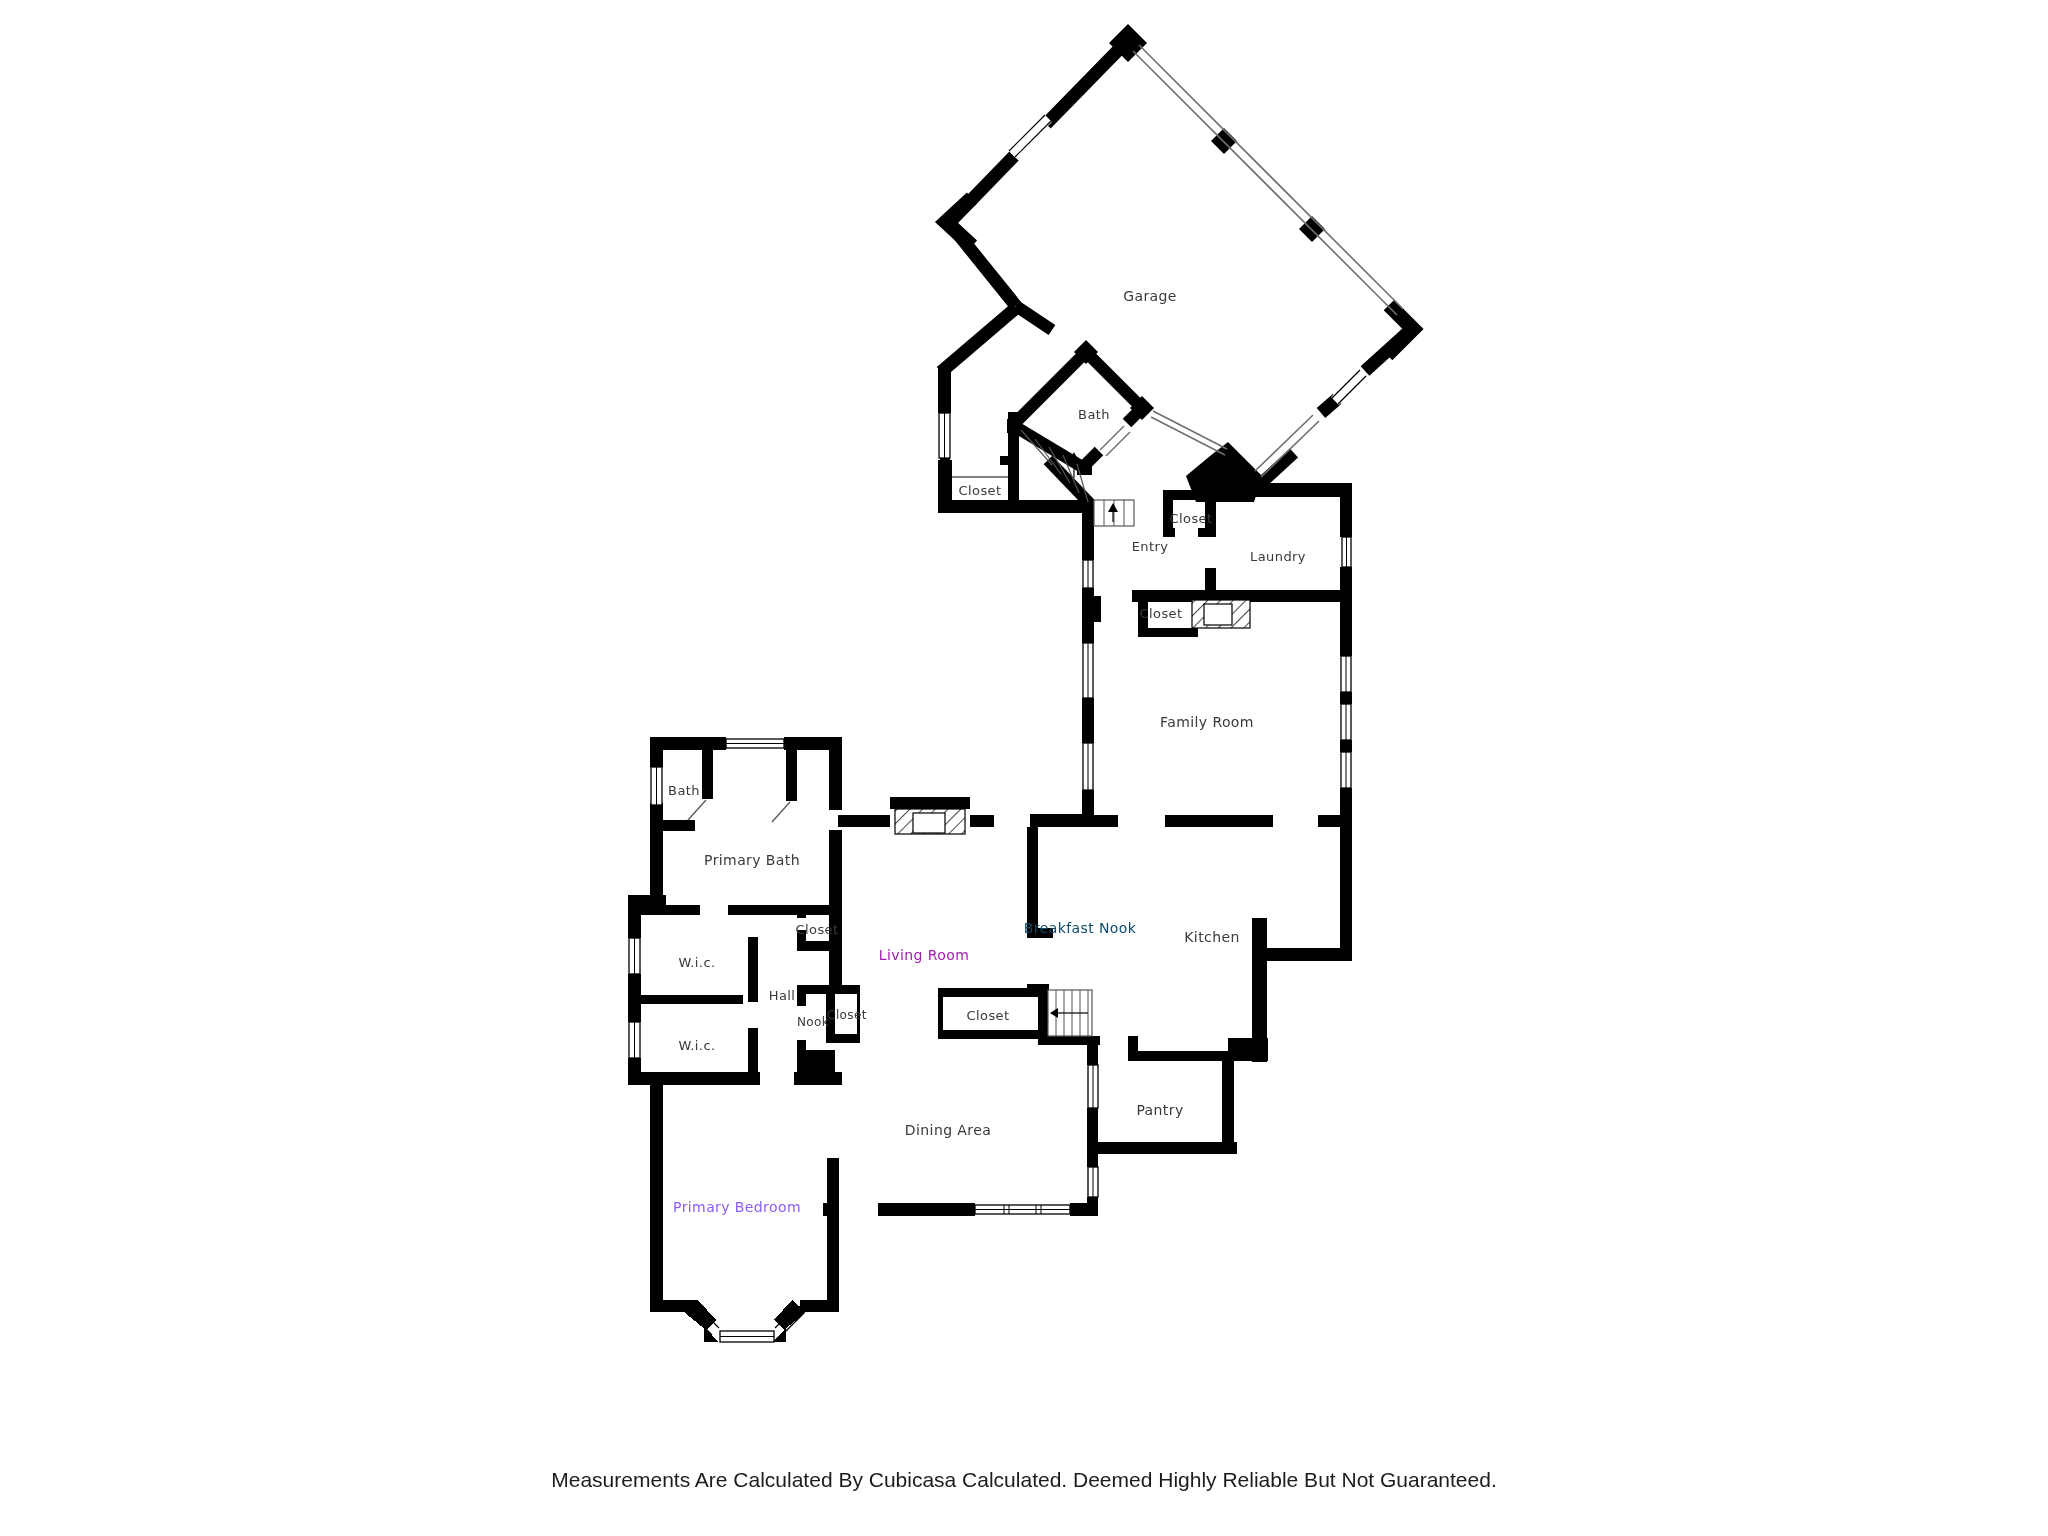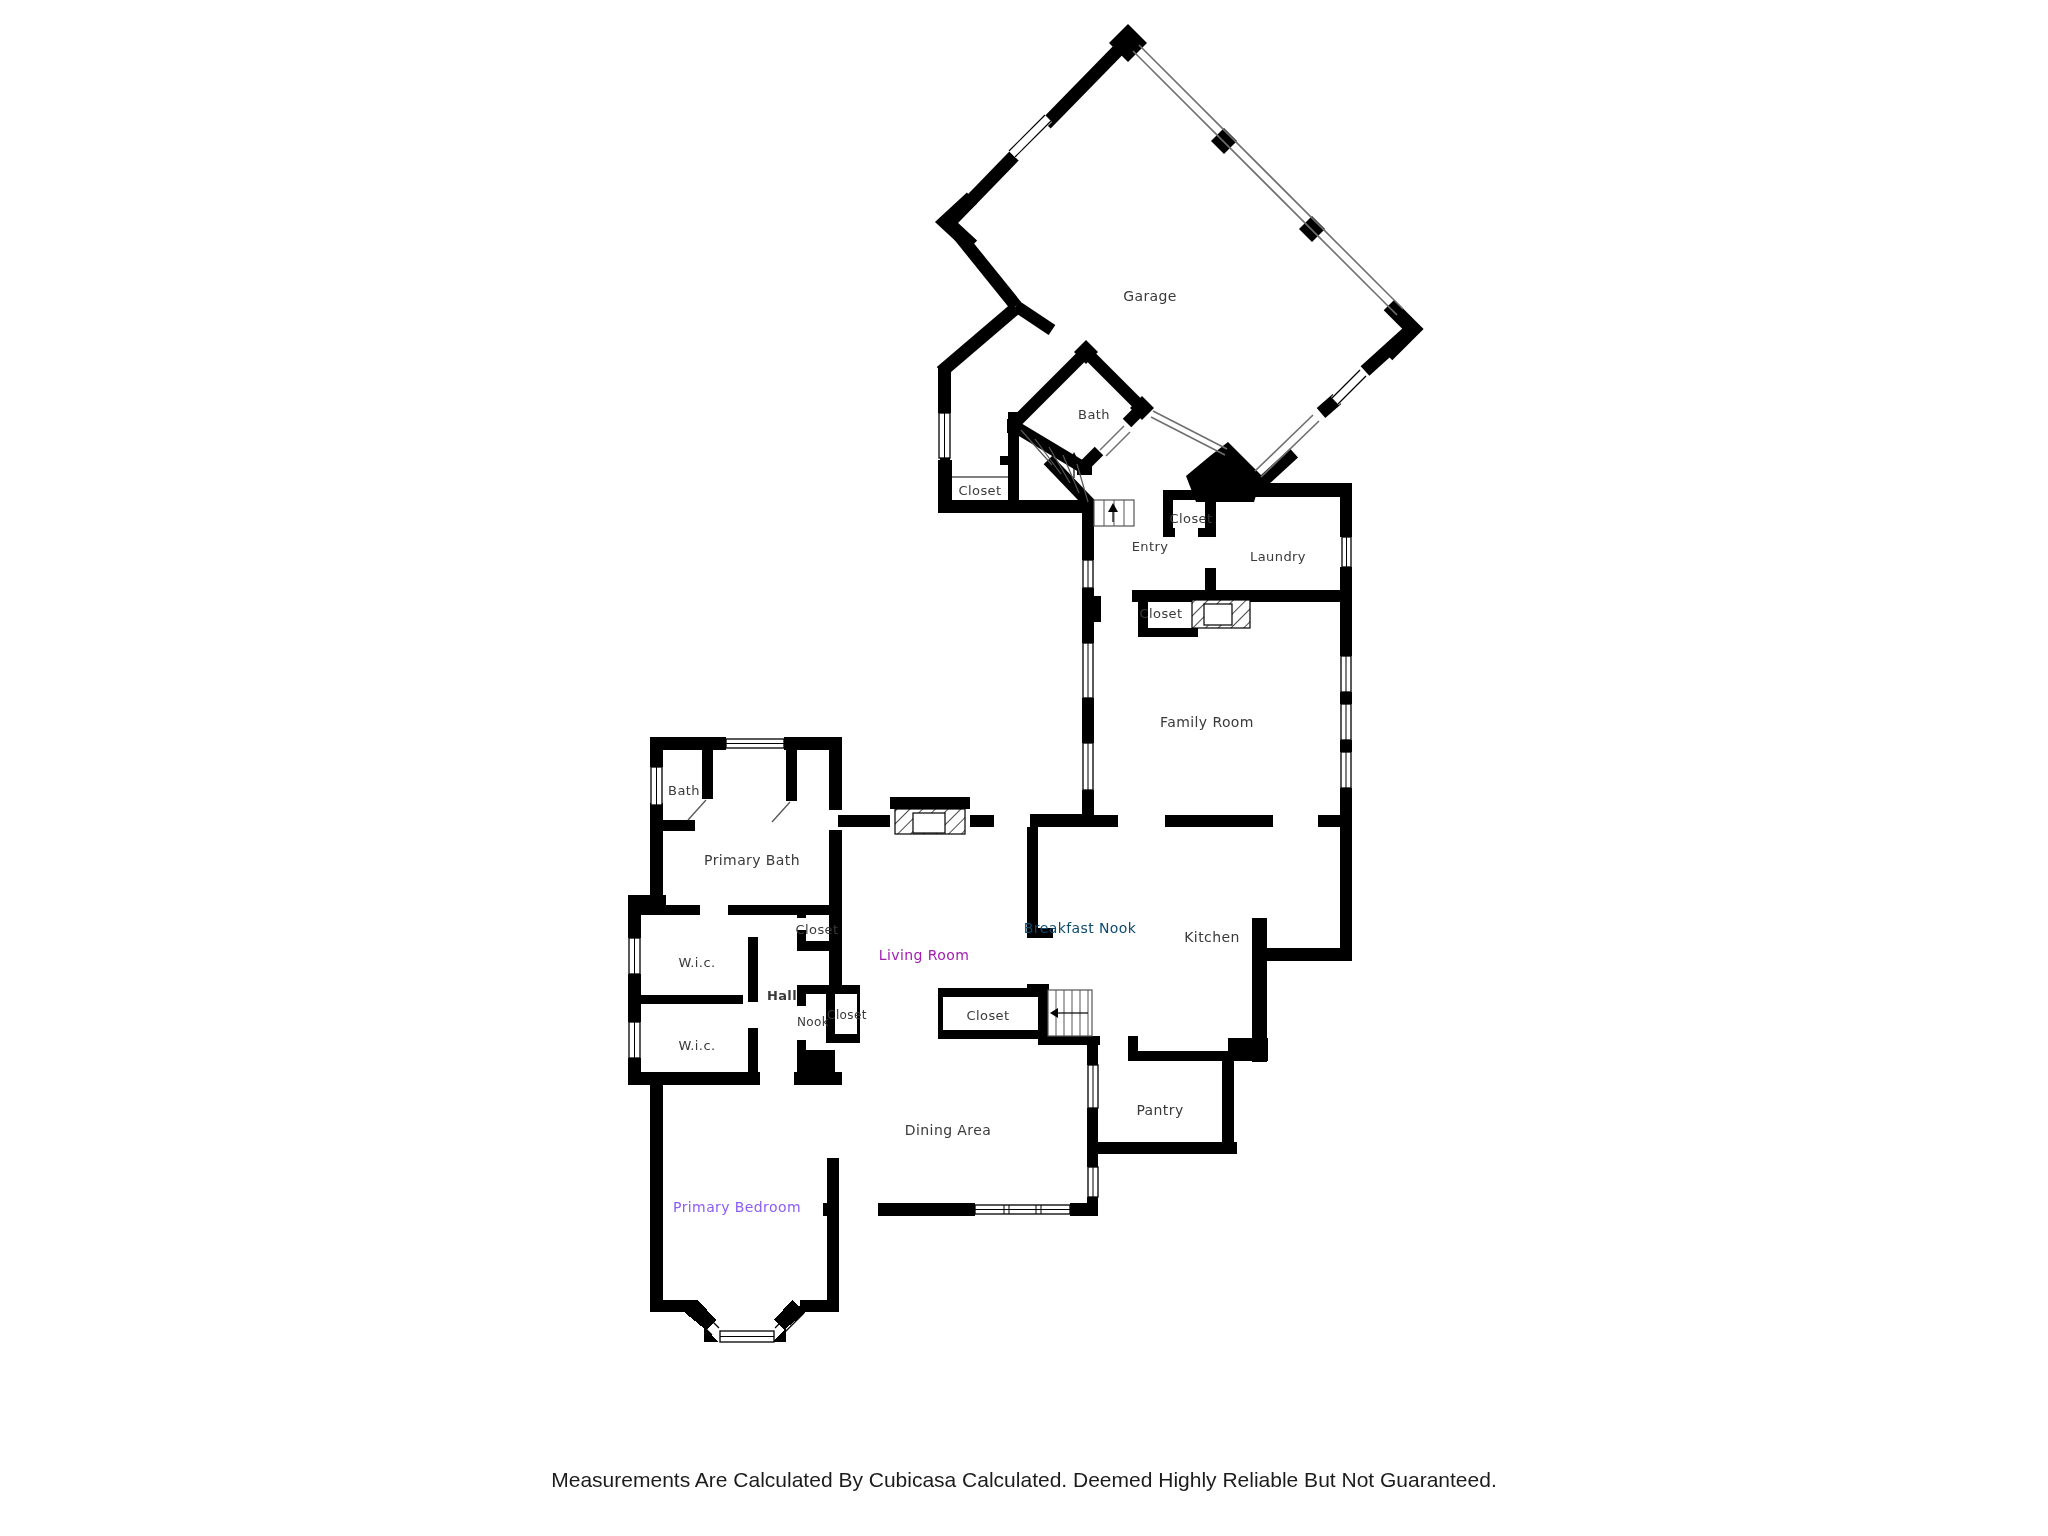--- a/index.html
+++ b/index.html
@@ -316,21 +316,21 @@
       <div class="room-label" style="left: 980px; top: 490px; font-size: 13px; color: rgb(58, 58, 58);">Closet</div>
       <div class="room-label" style="left: 1191px; top: 518px; font-size: 13px; color: rgb(58, 58, 58);">Closet</div>
       <div class="room-label" style="left: 1150px; top: 546px; font-size: 13px; color: rgb(58, 58, 58);">Entry</div>
       <div class="room-label" style="left: 1278px; top: 556px; font-size: 13px; color: rgb(58, 58, 58);">Laundry</div>
       <div class="room-label" style="left: 1161px; top: 613px; font-size: 13px; color: rgb(58, 58, 58);">Closet</div>
       <div class="room-label" style="left: 1207px; top: 722px; font-size: 14px; color: rgb(58, 58, 58);">Family Room</div>
       <div class="room-label" style="left: 684px; top: 790px; font-size: 13px; color: rgb(58, 58, 58);">Bath</div>
       <div class="room-label" style="left: 752px; top: 860px; font-size: 14px; color: rgb(58, 58, 58);">Primary Bath</div>
       <div class="room-label" style="left: 697px; top: 962px; font-size: 13px; color: rgb(58, 58, 58);">W.i.c.</div>
       <div class="room-label" style="left: 817px; top: 929px; font-size: 13px; color: rgb(58, 58, 58);">Closet</div>
-      <div class="room-label" style="left: 782px; top: 995px; font-size: 13px; color: rgb(58, 58, 58); font-weight: bold;">Hall</div>
+      <div class="room-label" style="left: 782px; top: 995px; font-size: 13px; color: rgb(58, 58, 58);">Hall</div>
       <div class="room-label" style="left: 813px; top: 1022px; font-size: 12px; color: rgb(58, 58, 58);">Nook</div>
       <div class="room-label" style="left: 847px; top: 1015px; font-size: 12px; color: rgb(58, 58, 58);">Closet</div>
       <div class="room-label" style="left: 697px; top: 1045px; font-size: 13px; color: rgb(58, 58, 58);">W.i.c.</div>
       <div class="room-label" style="left: 924px; top: 928px; font-size: 14px; color: #a21caf; margin-top: 27px;">Living Room</div>
       <div class="room-label" style="left: 988px; top: 1015px; font-size: 13px; color: rgb(58, 58, 58);">Closet</div>
       <div class="room-label" style="left: 1080px; top: 928px; font-size: 14px; color: #0c4a6e;">Breakfast Nook</div>
       <div class="room-label" style="left: 1212px; top: 937px; font-size: 14px; color: rgb(58, 58, 58);">Kitchen</div>
       <div class="room-label" style="left: 1160px; top: 1110px; font-size: 14px; color: rgb(58, 58, 58);">Pantry</div>
       <div class="room-label" style="left: 948px; top: 1130px; font-size: 14px; color: rgb(58, 58, 58);">Dining Area</div>
       <div class="room-label" style="left: 737px; top: 1207px; font-size: 14px; color: #8b5cf6;">Primary Bedroom</div>

